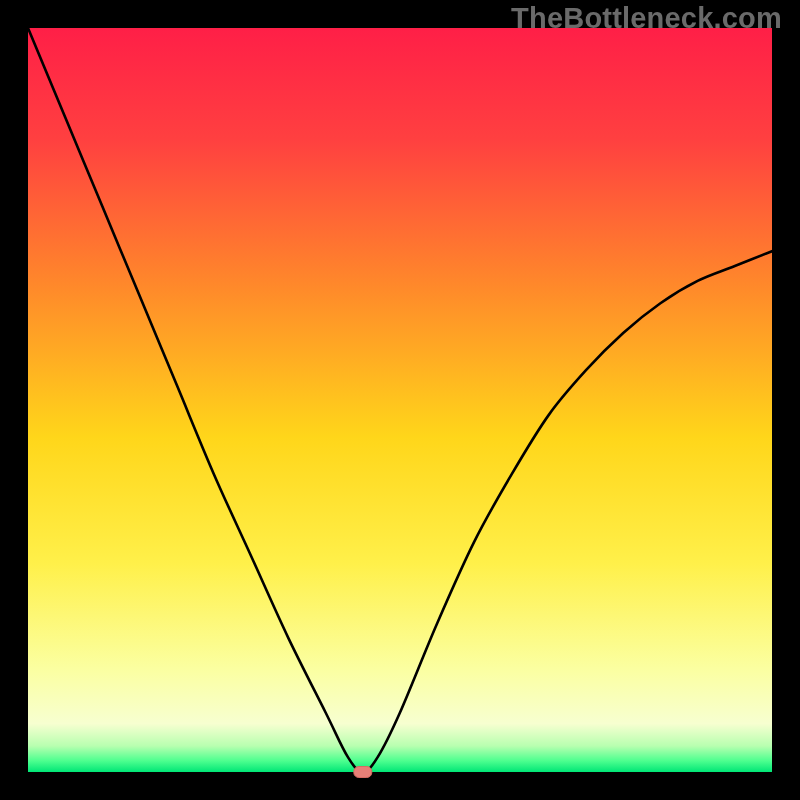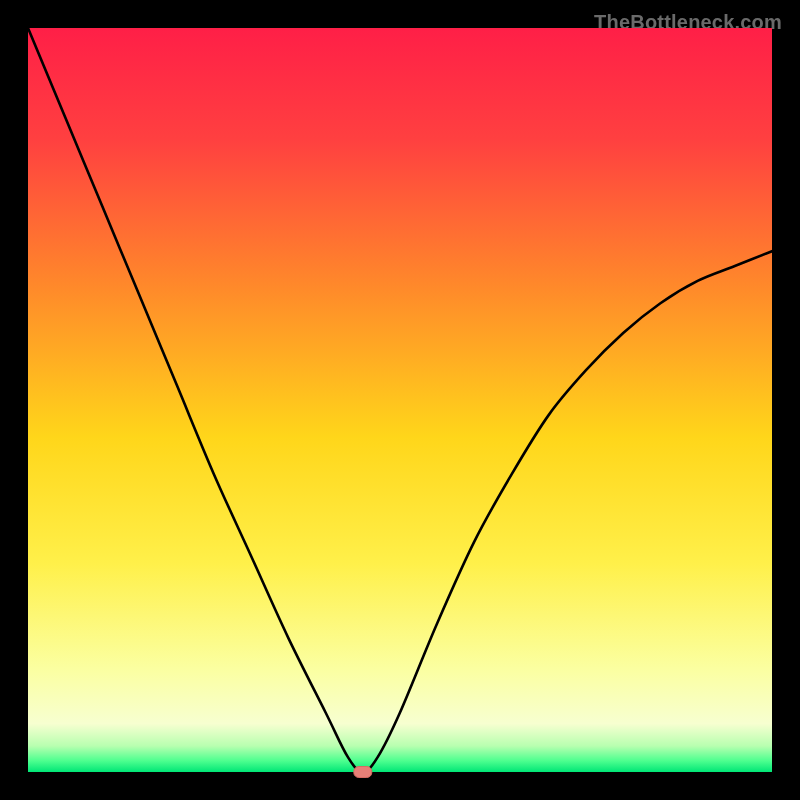--- a/index.html
+++ b/index.html
@@ -11,24 +11,24 @@
     overflow: hidden;
   }
   .frame {
     position: relative;
     width: 800px;
     height: 800px;
     background: #000;
   }
   .watermark {
     position: absolute;
-    top: 11px;
+    top: 2px;
     right: 18px;
     font-family: Arial, Helvetica, sans-serif;
-    font-size: 20px;
+    font-size: 29px;
     font-weight: 600;
     color: #6a6a6a;
     letter-spacing: 0.2px;
     user-select: none;
   }
   svg {
     position: absolute;
     left: 0;
     top: 0;
   }

